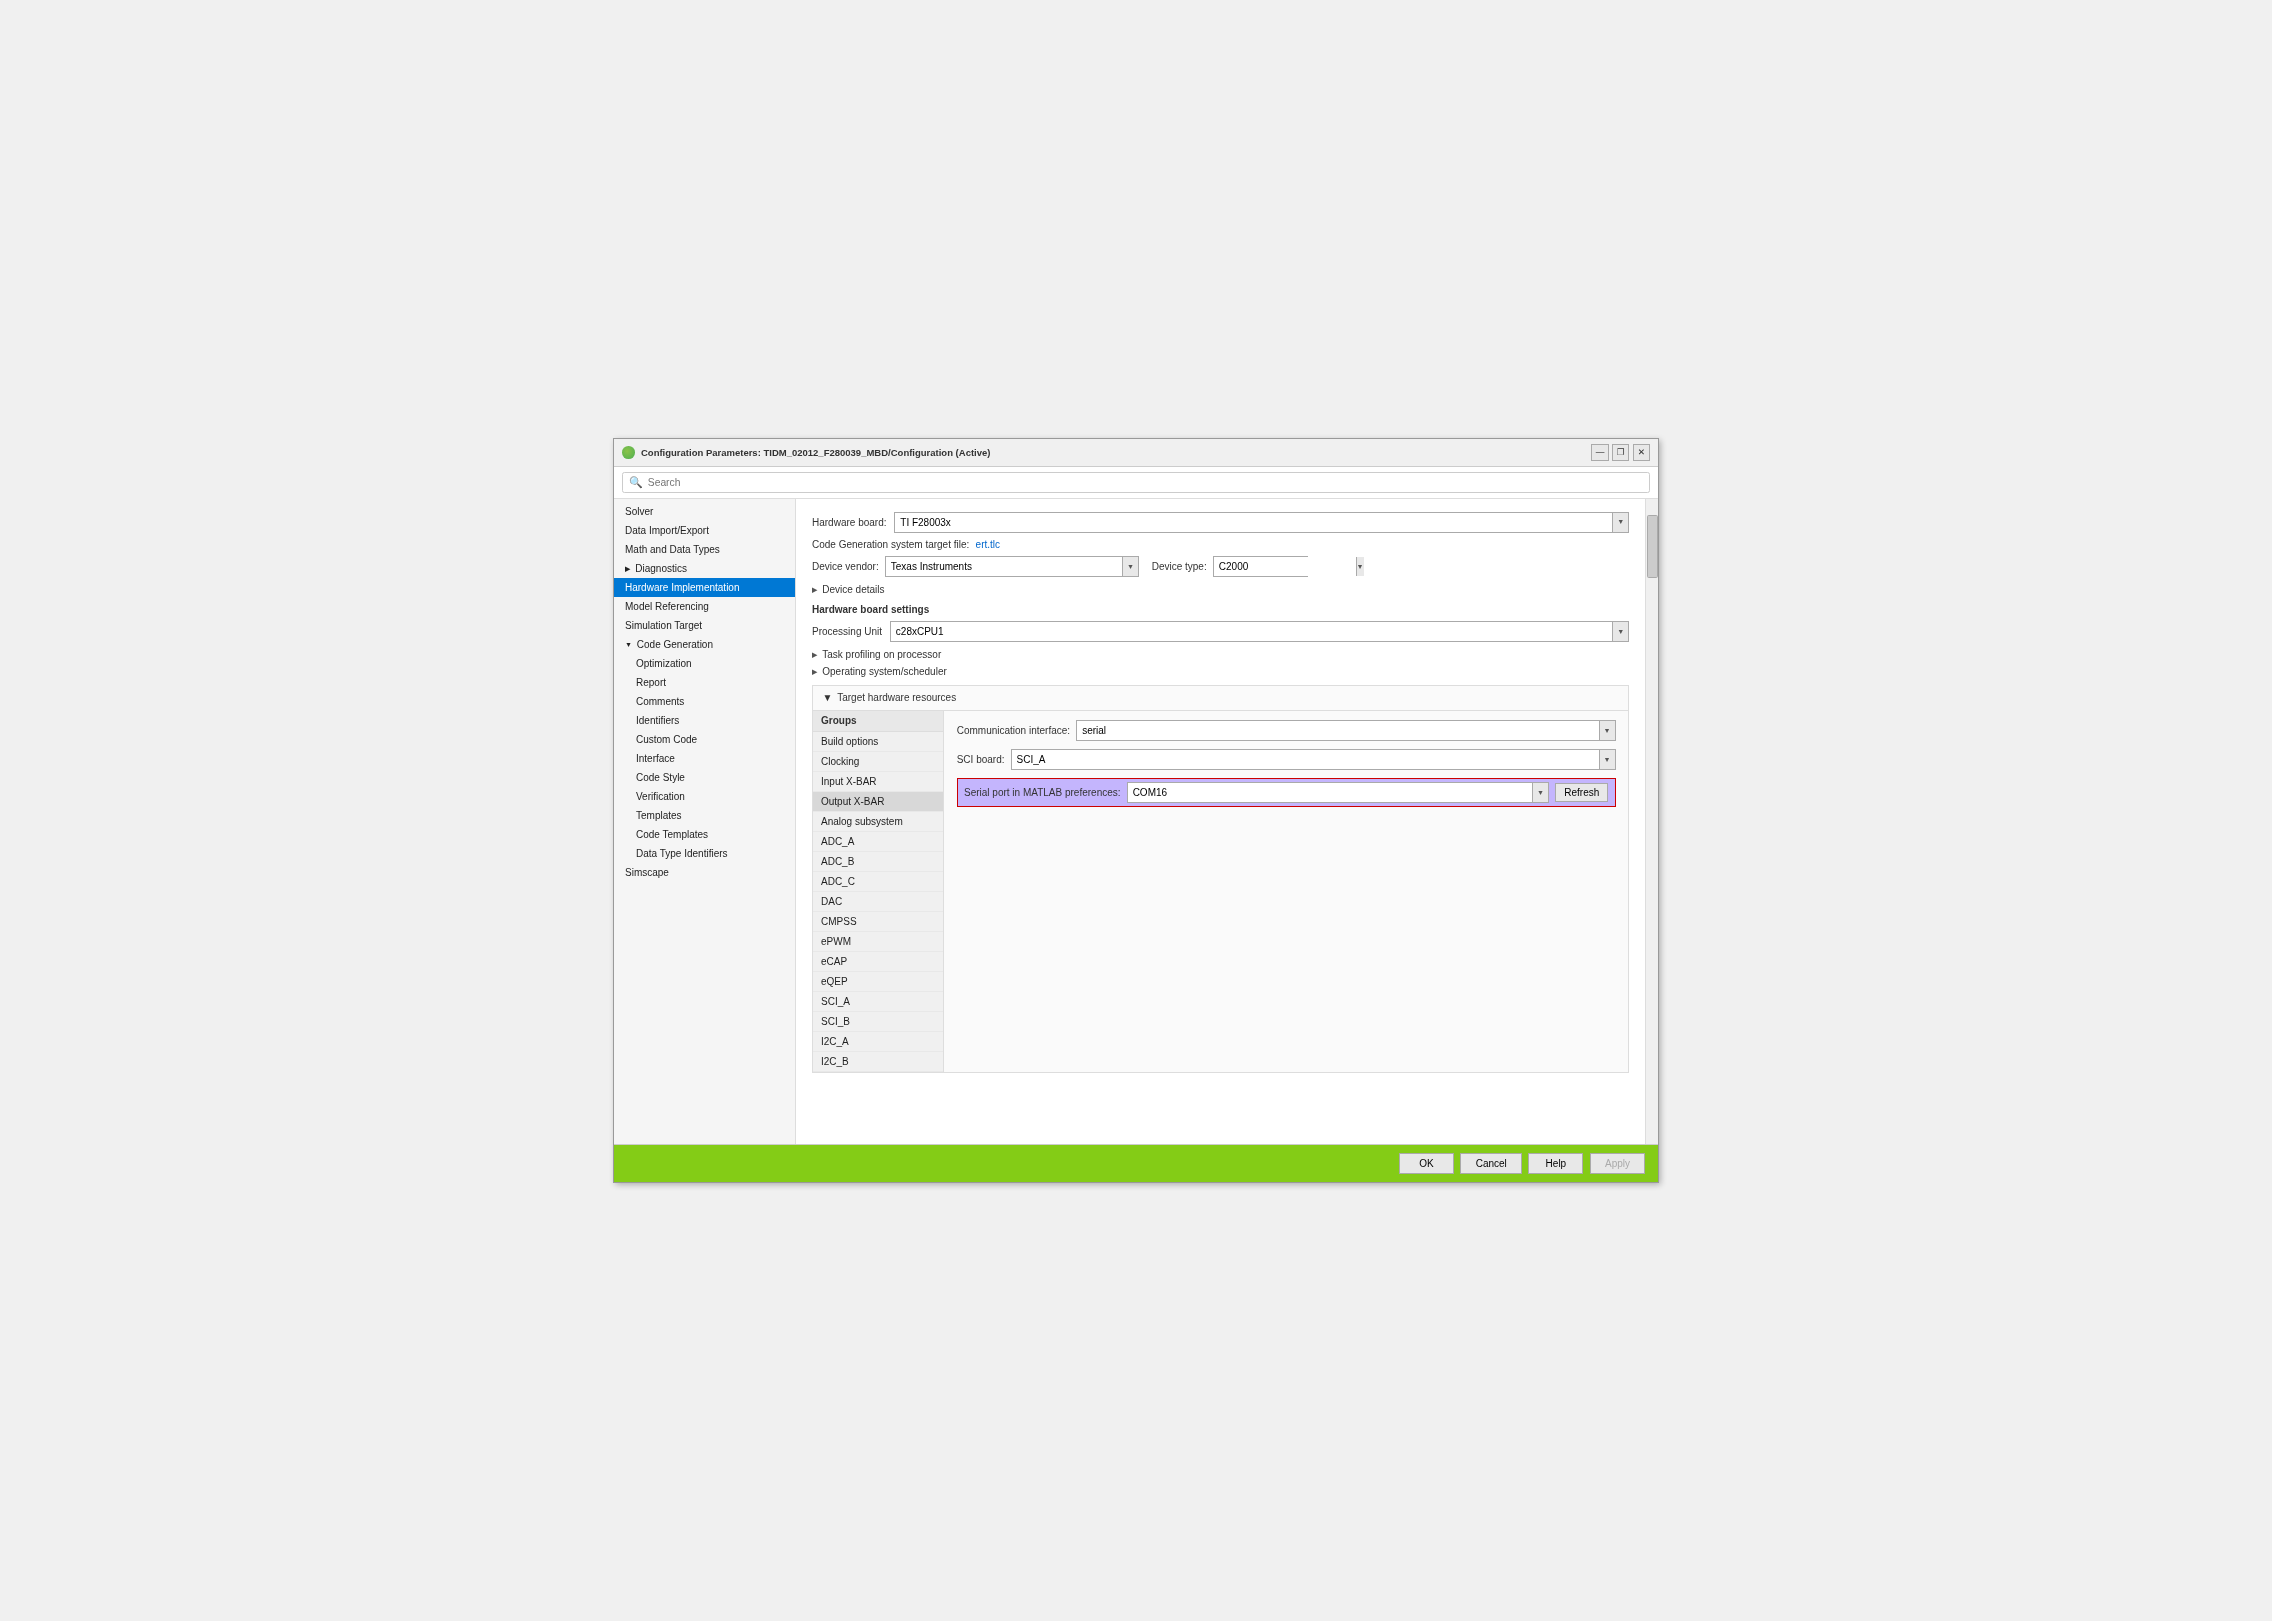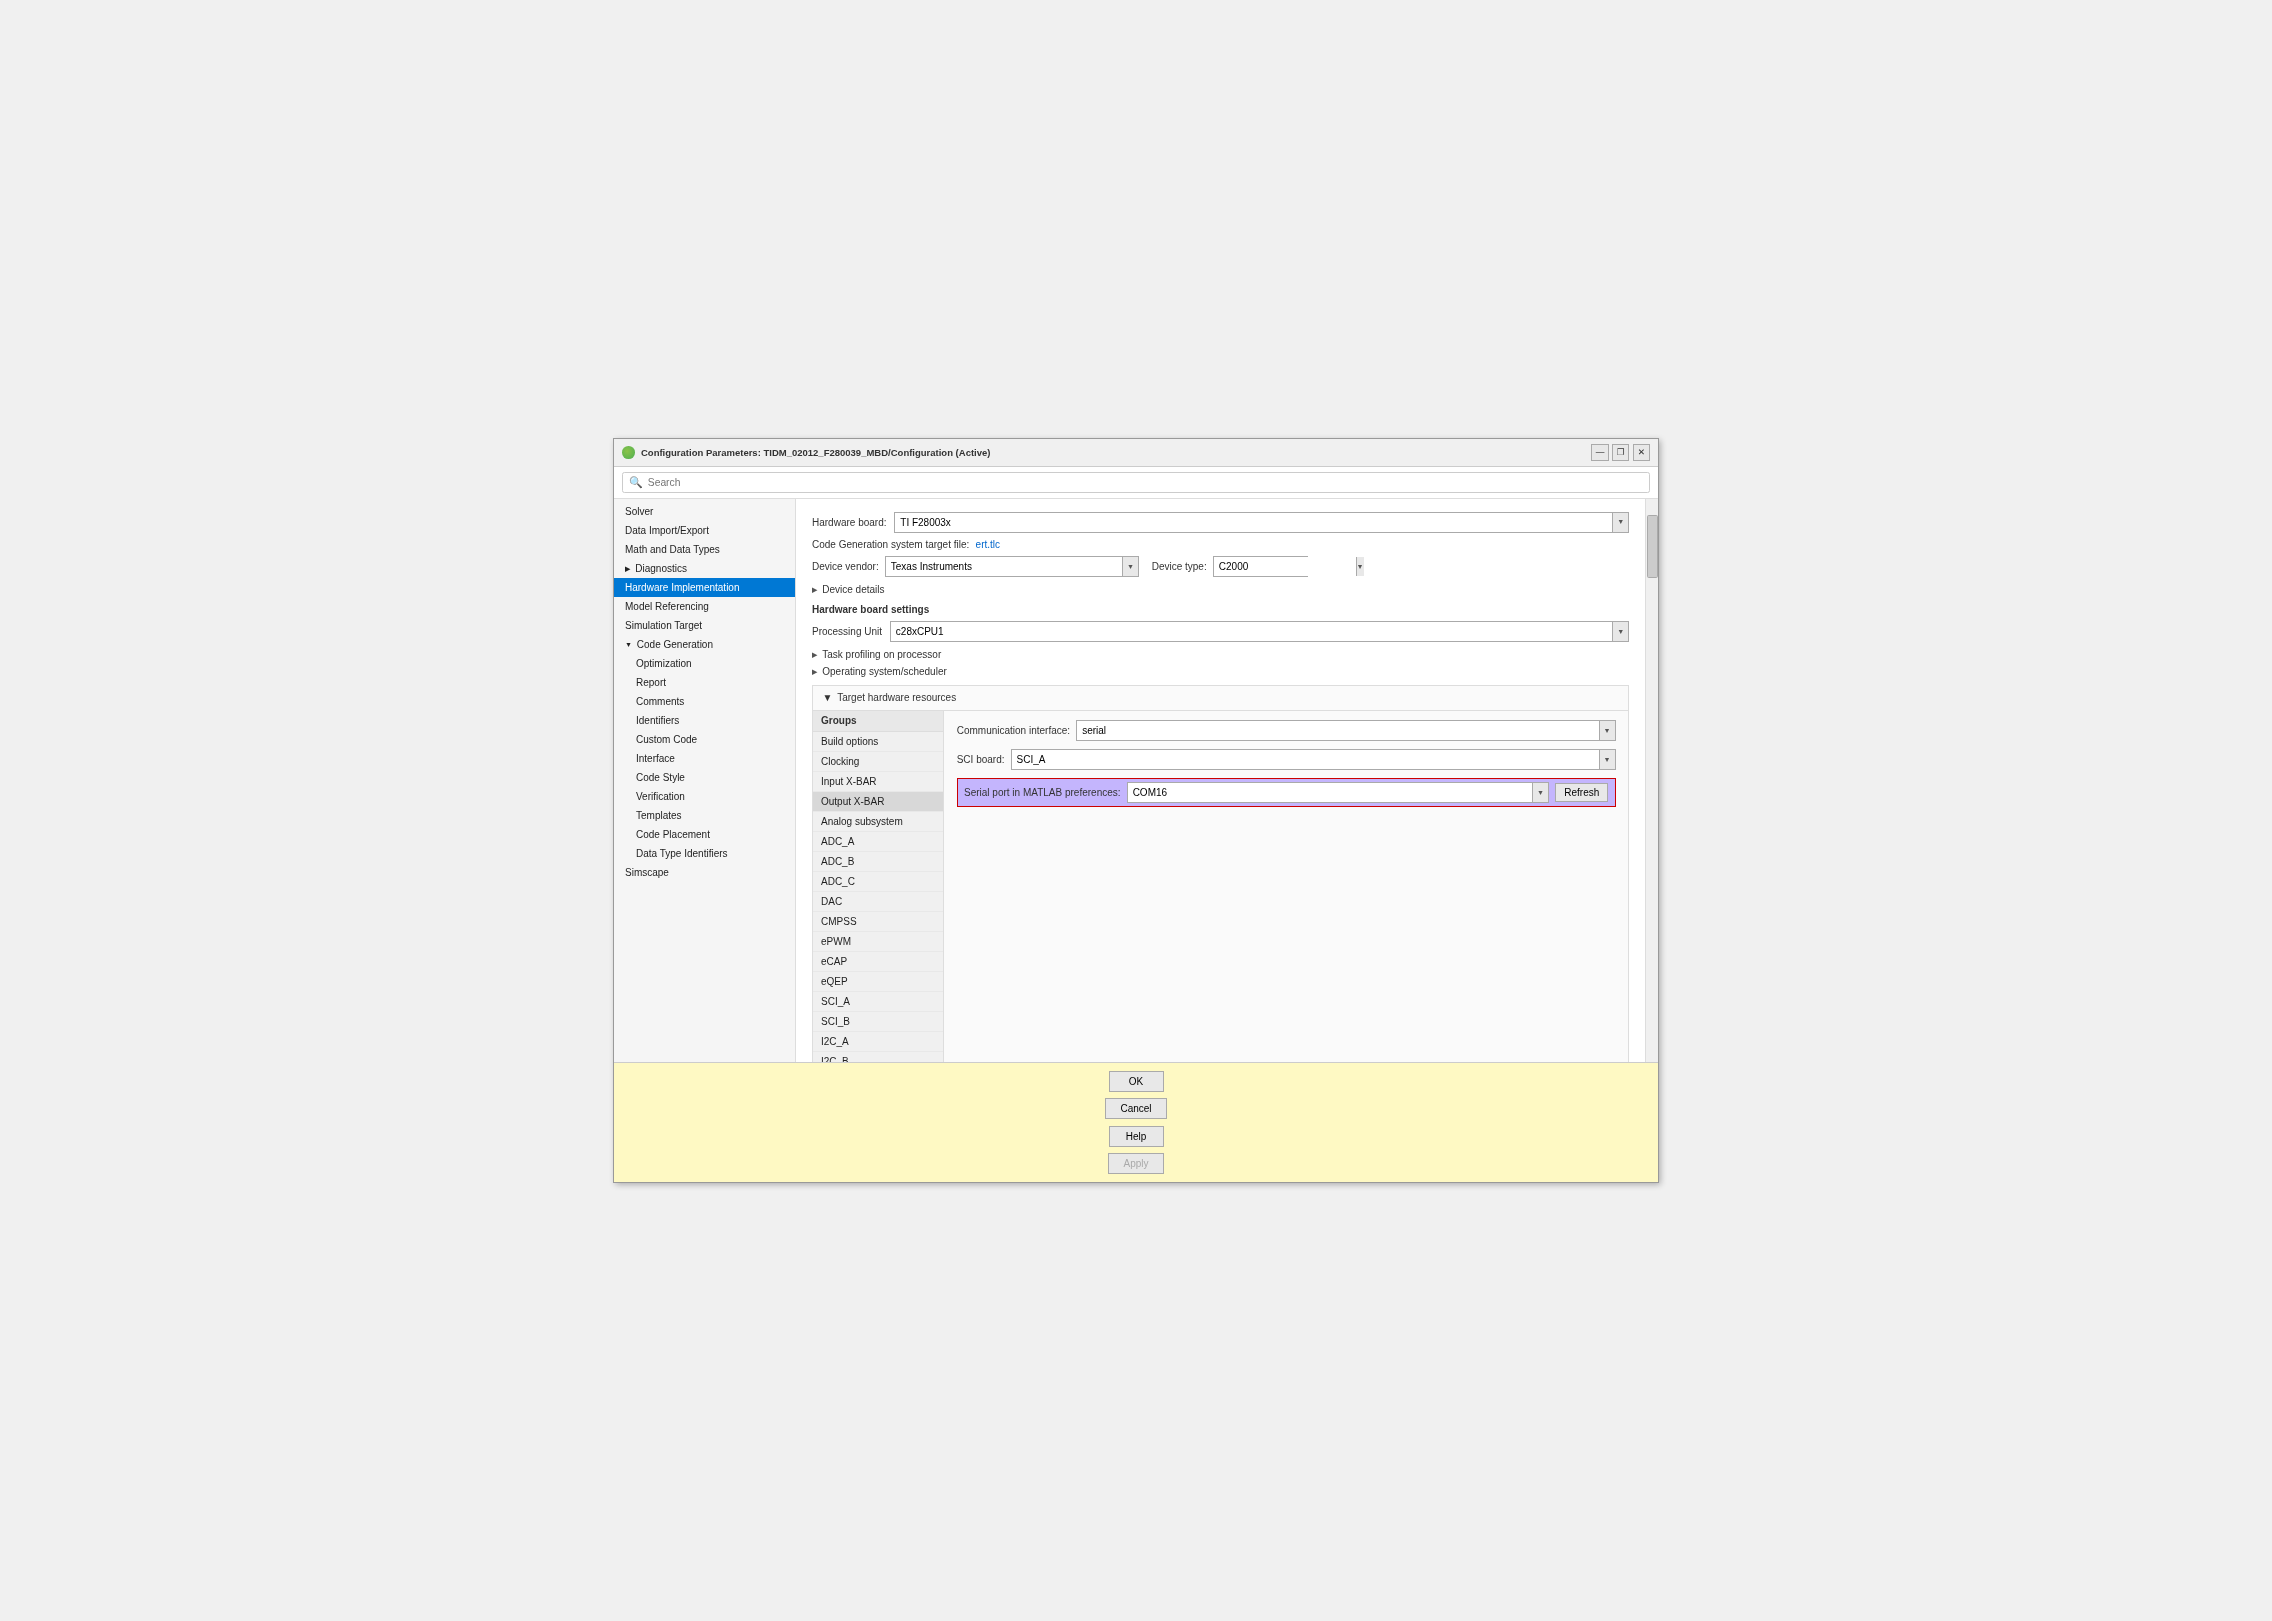--- a/index.html
+++ b/index.html
@@ -304,26 +304,25 @@
     }
     .scrollbar-area {
       width: 12.7px;
       background: #f0f0f0;
       border-left: 0.8px solid #ddd;
       flex-shrink: 0;
     }
     .bottom-bar {
       padding: 8px 12.7px;
       border-top: 0.8px solid #ccc;
-      background: #fef9c3;
+      background: #84cc16;
       display: flex;
       justify-content: flex-end;
       align-items: center;
       gap: 6.3px;
-      flex-direction: column;
     }
     .bottom-btn {
       border: 0.8px solid #aaa;
       background: #e8e8e8;
       padding: 4px 14.3px;
       font-size: 10px;
       cursor: pointer;
       min-width: 55px;
       text-align: center;
     }
@@ -414,21 +413,21 @@
       <div class="sidebar-item indented">
         <span>Code Style</span>
       </div>
       <div class="sidebar-item indented">
         <span>Verification</span>
       </div>
       <div class="sidebar-item indented">
         <span>Templates</span>
       </div>
       <div class="sidebar-item indented">
-        <span>Code Placement</span>
+        <span>Code Templates</span>
       </div>
       <div class="sidebar-item indented">
         <span>Data Type Identifiers</span>
       </div>
       <div class="sidebar-item">
         <span>Simscape</span>
       </div>
     </div>
 
     <div class="content-area">

